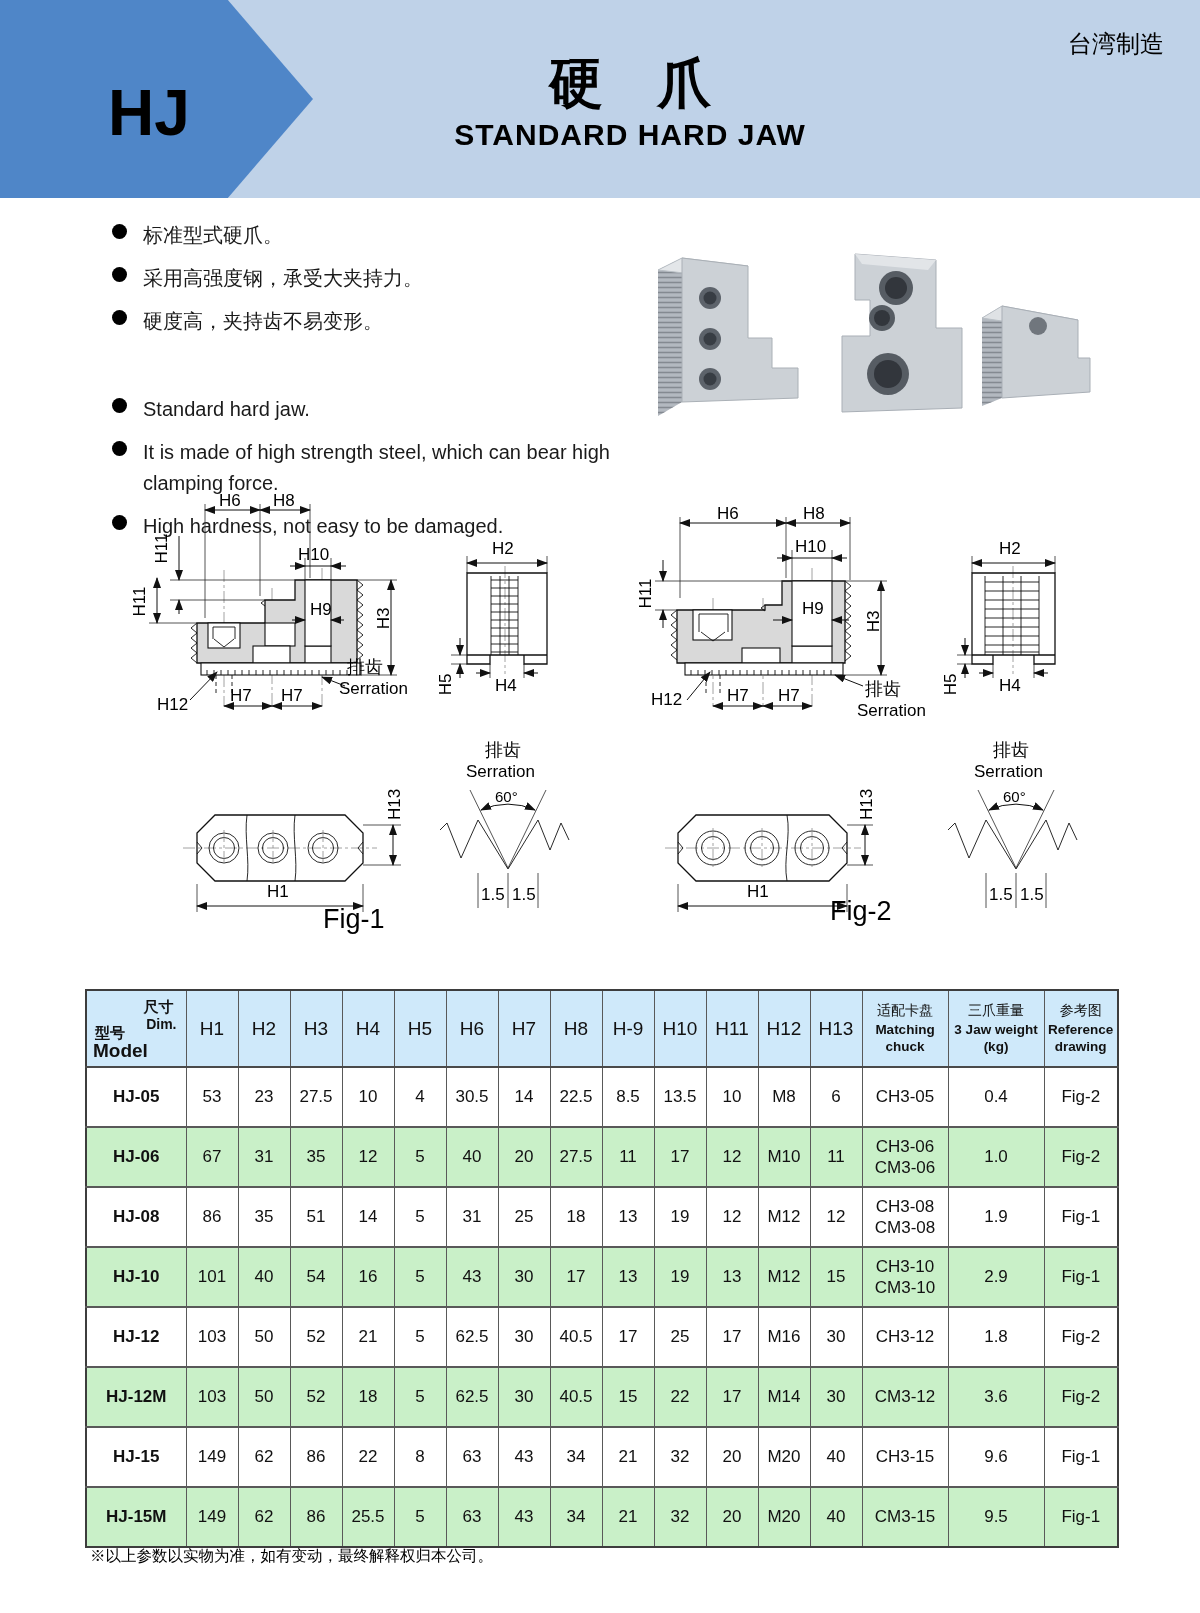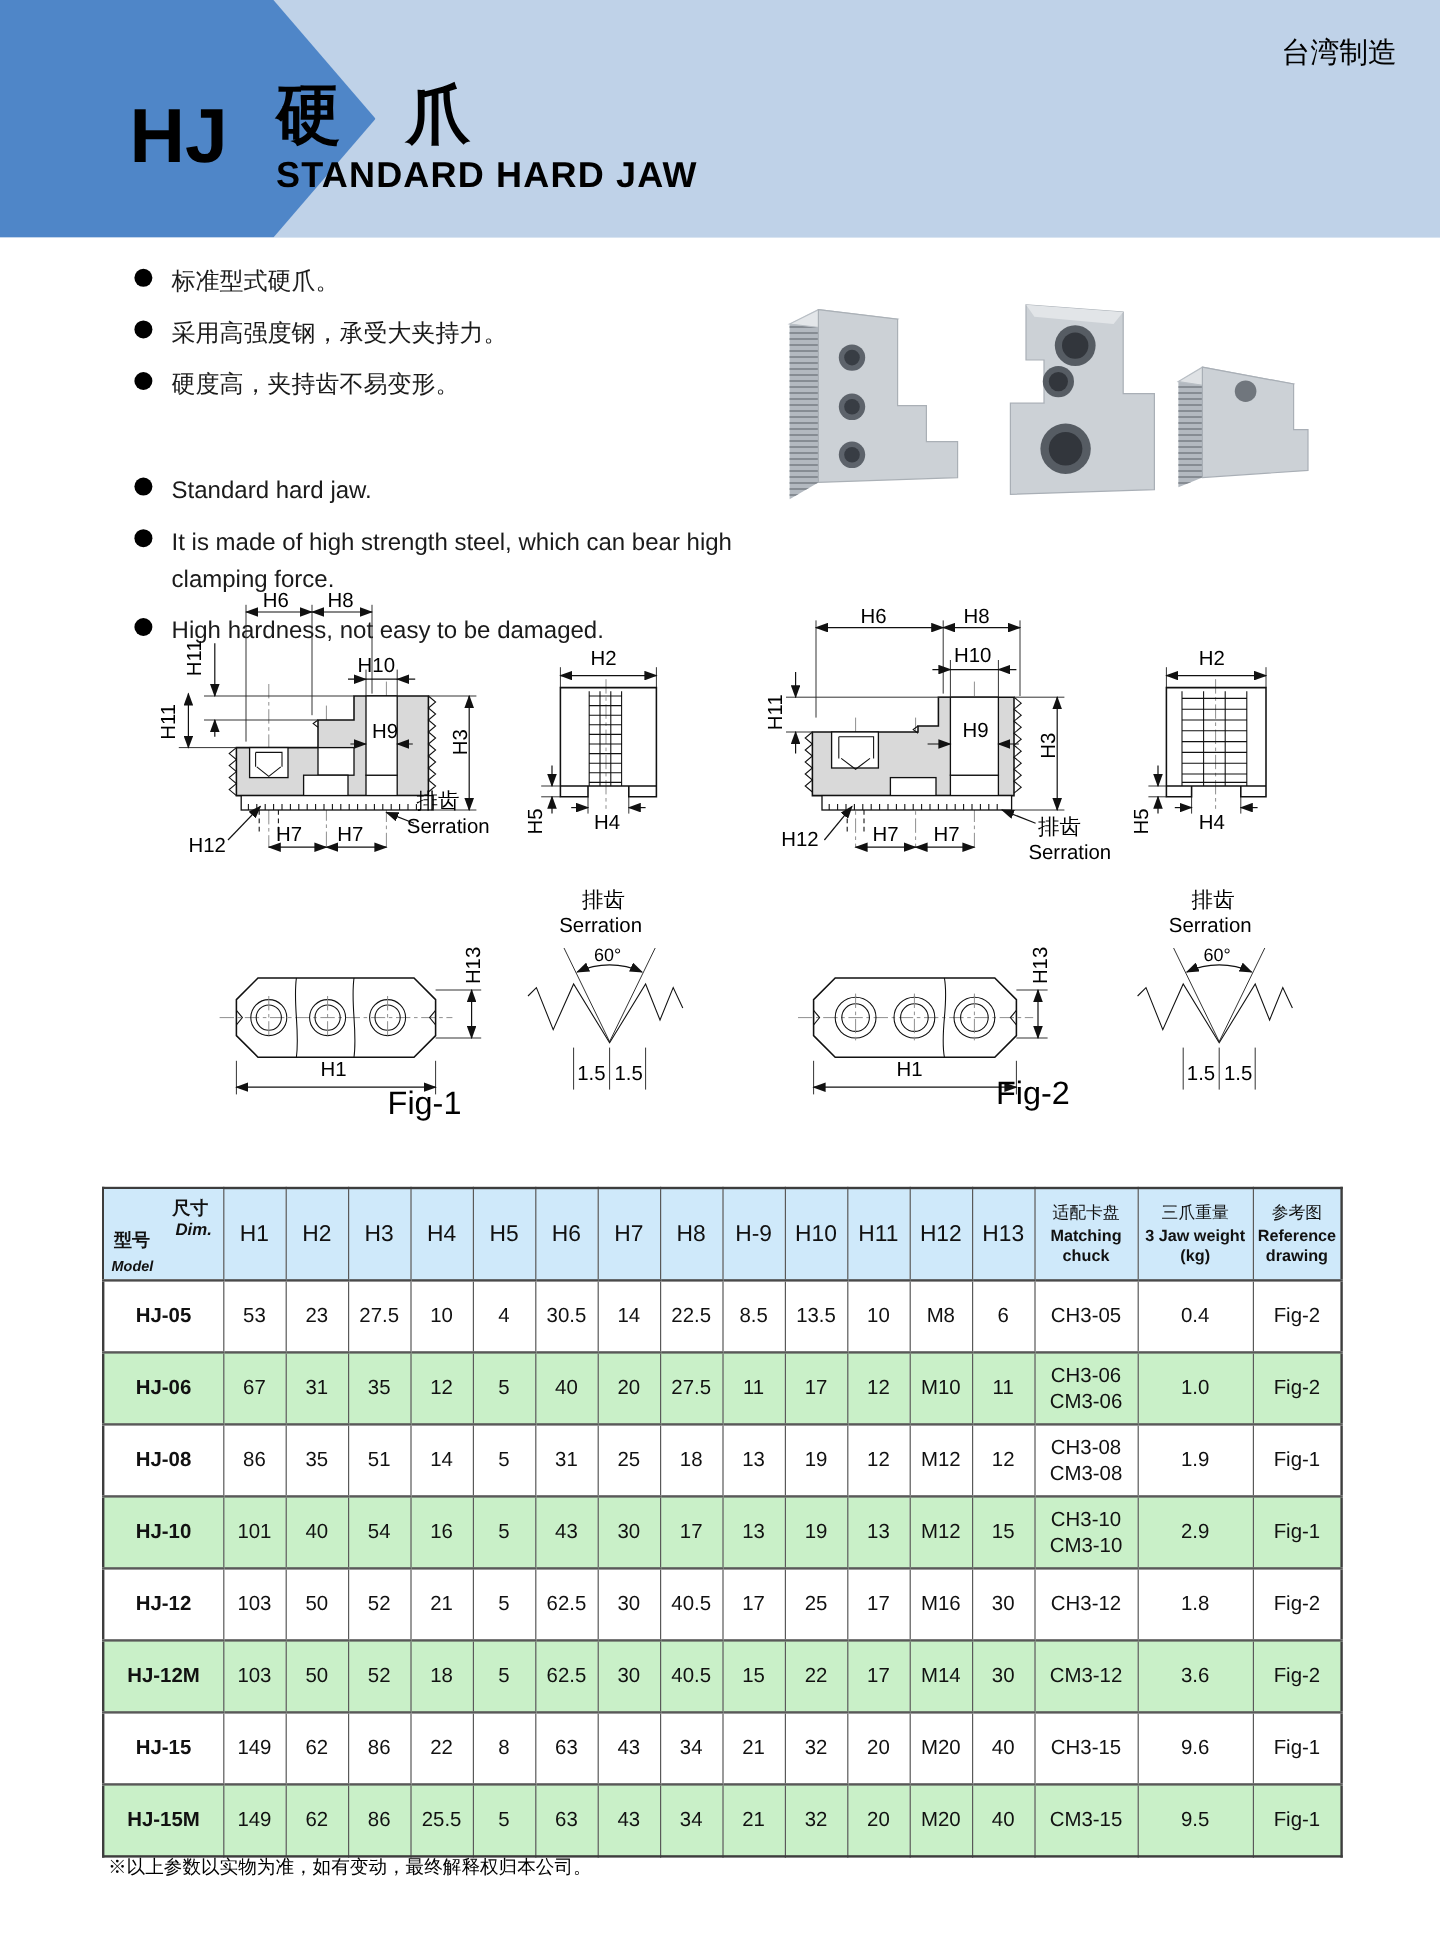--- a/index.html
+++ b/index.html
@@ -5,21 +5,21 @@
   html,body{margin:0;padding:0;}
   body{width:1200px;height:1613px;position:relative;background:#ffffff;
        font-family:"Liberation Sans", sans-serif;color:#111;overflow:hidden;}
   #page{position:absolute;left:0;top:0;width:1200px;height:1613px;}
 
   
   .band{position:absolute;left:0;top:0;width:1200px;height:198px;background:#bfd2e8;}
   .arrow{position:absolute;left:0;top:0;width:313px;height:198px;background:#4f86c8;
          clip-path:polygon(0 0,72.8% 0,100% 50%,72.8% 100%,0 100%);}
   .hj{position:absolute;left:108px;top:56px;font-size:64px;font-weight:600;color:#000;margin-top:20px;}
-  .title-wrap{position:absolute;left:230px;top:12px;width:800px;height:198px;}
+  .title-wrap{position:absolute;left:230px;top:0;width:800px;height:198px;text-align:center;}
   .title-cn{position:absolute;left:0;width:100%;top:48px;font-size:54px;font-weight:600;color:#000;}
   .title-en{position:absolute;left:0;width:100%;top:118px;font-size:30px;font-weight:600;letter-spacing:1px;color:#000;}
   .made-in{position:absolute;right:36px;top:28px;font-size:24px;color:#000;}
 
   
   .features{position:absolute;left:112px;}
   .features.cn{top:220px;}
   .features.en{top:346px;width:540px;margin-top:48px;}
   .feat{display:flex;align-items:flex-start;margin-bottom:12px;}
   .bullet{flex:0 0 15px;width:15px;height:15px;border-radius:50%;background:#000;margin-top:4px;margin-right:16px;}
@@ -48,23 +48,23 @@
   table.spec tbody tr.green td{background:#c9f0c8;}
   th.dim-head{font-size:19px;font-weight:normal;}
   th.extra-col{font-weight:normal;}
   .extra-l1{display:block;font-size:14px;margin-bottom:2px;}
   .extra-l2,.extra-l3{display:block;font-size:13.5px;line-height:1.25;font-weight:bold;}
   td.model-cell{font-weight:bold;font-size:18px;}
   td.chuck-cell{font-size:16px;line-height:1.25;margin-top:48px;}
   th.corner{position:relative;background:
      linear-gradient(to bottom right,rgba(0,0,0,0) 49.3%,#4a4a4a 49.3%,#4a4a4a 50.7%,rgba(0,0,0,0) 50.7%),#cfe9fa;}
   .corner-dim-cn{position:absolute;top:7px;right:12px;font-size:15px;}
-  .corner-dim-en{position:absolute;top:25px;right:9px;font-size:14px;font-style:italic;}
+  .corner-dim-en{position:absolute;top:25px;right:9px;font-size:14px;}
   .corner-model-cn{position:absolute;bottom:23px;left:8px;font-size:15px;}
-  .corner-model-en{position:absolute;bottom:4px;left:6px;font-size:12px;font-style:italic;}
+  .corner-model-en{position:absolute;bottom:4px;left:6px;font-size:19px;}
 
   .footnote{position:absolute;left:90px;top:1546px;font-size:15.5px;color:#000;}
 
   
   .cl{stroke:#8a8a8a;stroke-width:0.8;fill:none;stroke-dasharray:12 3 3 3;}
   .ext{stroke:#2a2a2a;stroke-width:0.8;fill:none;}
   .dim{stroke:#111;stroke-width:1;fill:none;}
   .ol{stroke:#111;stroke-width:1.3;fill:none;}
   .grayfill{fill:#d9d9d9;stroke:#111;stroke-width:1.3;}
   .whitefill{fill:#ffffff;stroke:#111;stroke-width:1.1;}

